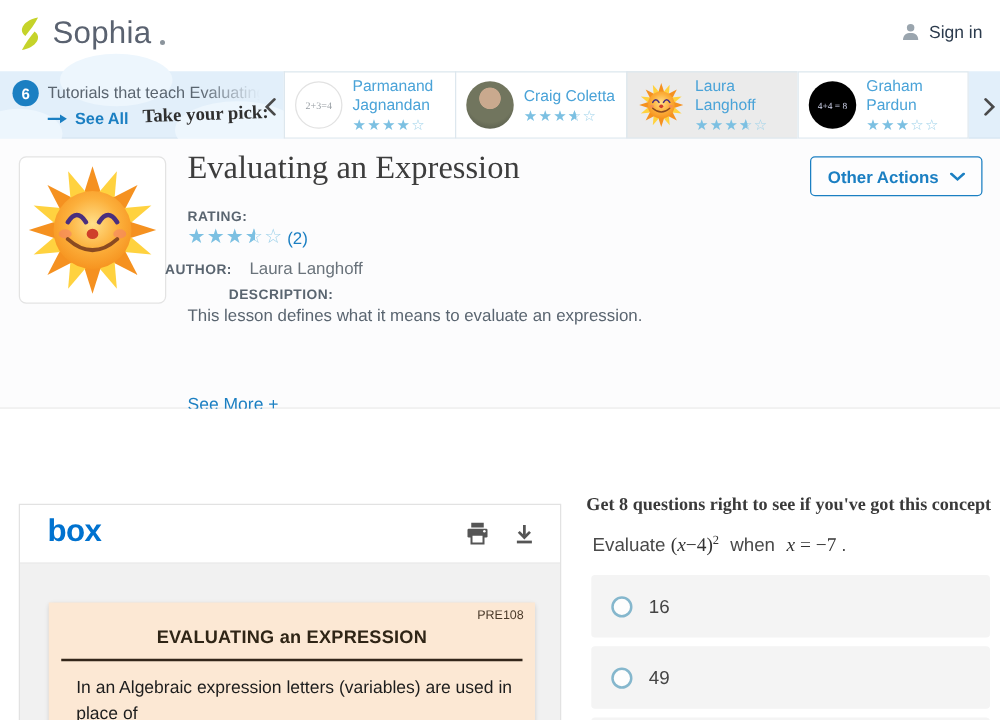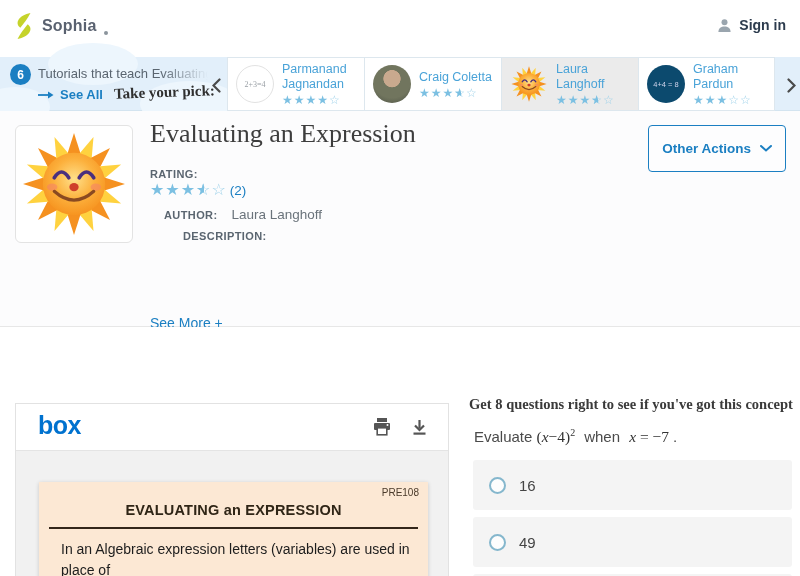--- a/index.html
+++ b/index.html
@@ -5,64 +5,64 @@
   * { margin:0; padding:0; box-sizing:border-box; }
   html,body { width:800px; height:576px; }
   body {
     position:relative; overflow:hidden; background:#fff;
     font-family:"Liberation Sans", sans-serif; color:#444;
   }
 
   
   .header { position:absolute; left:0; top:0; width:800px; height:57px; background:#fff; }
   .logo { position:absolute; left:12px; top:12px; display:flex; align-items:center; gap:6px; cursor:pointer; }
-  .logo-text { font-size:16px; font-weight:bold; color:#5a6270; letter-spacing:.2px; }
+  .logo-text { font-size:25px; font-weight:normal; color:#5a6270; letter-spacing:.2px; }
   .logo-dot { width:4px; height:4px; border-radius:50%; background:#8b949c; align-self:flex-end; margin:0 0 5px 1px; }
   .signin { position:absolute; right:14px; top:17px; display:flex; gap:7px; align-items:center; cursor:pointer; }
-  .signin-label { font-size:14px; font-weight:bold; color:#2c3b4d; }
+  .signin-label { font-size:14px; font-weight:normal; color:#2c3b4d; }
 
   
   .carousel { position:absolute; top:57px; left:0; width:800px; height:54px; background:#e2effa; border-bottom:1px solid #d3e4f0; }
   .cloud { position:absolute; background:#edf6fd; border-radius:50%; }
   .car-left { position:absolute; left:0; top:0; width:226px; height:54px; }
   .badge { position:absolute; left:10px; top:7px; width:21px; height:21px; border-radius:50%; background:#1b7fc2; color:#fff; font-size:12px; font-weight:bold; display:flex; align-items:center; justify-content:center; }
   .car-heading { position:absolute; left:38px; top:9px; width:170px; font-size:13px; color:#5a6570; white-space:nowrap; overflow:hidden;
     -webkit-mask-image:linear-gradient(90deg,#000 72%,transparent 100%); mask-image:linear-gradient(90deg,#000 72%,transparent 100%); }
   .see-all { position:absolute; left:38px; top:30px; display:flex; align-items:center; gap:6px; color:#1b7fc2; font-size:13px; font-weight:bold; cursor:pointer; }
   .tagline { position:absolute; left:114px; top:27px; font-family:cursive; font-size:15px; font-weight:bold; color:#2f2f2f; transform:rotate(-2deg); white-space:nowrap; }
   .car-nav { position:absolute; top:17px; width:16px; height:22px; display:flex; align-items:center; justify-content:center; cursor:pointer; }
   .nav-left { left:208px; } .nav-right { left:783px; }
 
   .cards { position:absolute; left:227px; top:0; height:54px; display:flex; }
   .card { width:137px; height:54px; background:#fff; border:1px solid #dde7ee; border-right:none; display:flex; align-items:center; padding:0 8px; gap:8px; cursor:pointer; }
   .card:last-child { border-right:1px solid #dde7ee; }
   .card.selected { background:#ebebeb; }
   .card-avatar { width:38px; height:38px; border-radius:50%; flex:none; display:flex; align-items:center; justify-content:center; overflow:hidden; }
   .av-sketch { background:#fff; border:1px solid #e2e2e2; font-family:cursive; font-size:8px; color:#9aa0a6; }
   .av-photo { background:radial-gradient(circle at 50% 36%, #c9a98e 0 27%, #71755e 29% 62%, #4a4f42 100%); }
-  .av-chalk { background:#0c4a6e; font-family:Liberation Sans, sans-serif; font-size:7.5px; color:#cfd3ea; }
+  .av-chalk { background:#000000; font-family:Liberation Serif, serif; font-size:7.5px; color:#cfd3ea; }
   .card-info { display:flex; flex-direction:column; gap:2px; min-width:0; }
   .card-name { font-size:12.5px; color:#4aa3d8; line-height:15px; }
   .card-stars { font-size:12px; }
 
   
   .stars { display:inline-flex; line-height:1; color:#7cc0e2; }
   .st { position:relative; display:inline-block; letter-spacing:1px; }
   .st.empty { color:#9fd2ea; }
   .st .ov { position:absolute; left:0; top:0; width:55%; overflow:hidden; color:#7cc0e2; }
 
   
   .info { position:absolute; top:111px; left:0; width:800px; height:216px; background:#fcfcfd; border-bottom:1px solid #e7e7e7; }
   .thumb { position:absolute; left:15px; top:14px; width:118px; height:118px; background:#fff; border:1px solid #e3e3e3; border-radius:6px; display:flex; align-items:center; justify-content:center; }
   .lesson-title { position:absolute; left:150px; top:8px; font-family:"Liberation Serif", serif; font-size:26px; font-weight:500; color:#3d3d3d; }
-  .other-actions { position:absolute; right:14px; top:14px; height:47px; padding:0 13px; display:flex; align-items:center; gap:9px; border:1px solid #1b7fc2; border-radius:4px; color:#1b7fc2; font-size:13.5px; font-weight:bold; background:#fdfdfe; cursor:pointer; }
+  .other-actions { position:absolute; right:14px; top:14px; height:32px; padding:0 13px; display:flex; align-items:center; gap:9px; border:1px solid #1b7fc2; border-radius:4px; color:#1b7fc2; font-size:13.5px; font-weight:bold; background:#fdfdfe; cursor:pointer; }
   .lbl { position:absolute; left:150px; font-size:11px; font-weight:bold; color:#5a6570; letter-spacing:.4px; }
   .rating-row { position:absolute; left:150px; top:71px; display:flex; align-items:center; gap:3px; font-size:16px; }
   .rating-count { font-size:13.5px; color:#1b7fc2; cursor:pointer; }
-  .author-row { position:absolute; left:164px; top:96px; display:flex; align-items:baseline; gap:14px;justify-content:space-between; }
+  .author-row { position:absolute; left:132px; top:96px; display:flex; align-items:baseline; gap:14px;justify-content:space-between; }
   .author-row .lbl-inline { font-size:11px; font-weight:bold; color:#5a6570; letter-spacing:.4px; }
   .author-val { font-size:13.5px; color:#6a737b; }
   .desc-text { position:absolute; left:150px; top:134px; font-size:13.5px; color:#5a6570; }
   .see-more { position:absolute; left:150px; top:170px; font-size:14px; color:#1b7fc2; cursor:pointer;margin-top:34px; }
 
   
   .bottom { position:absolute; top:327px; left:0; width:800px; height:249px; background:#fff; overflow:hidden; }
   .sec-h { position:absolute; display:flex; align-items:center; gap:13px; }
   .sec-label { font-size:15px; font-weight:bold; color:#3c3c3c; letter-spacing:.8px; }
   .sec-line { height:2px; background:#e3e3e3; flex:1; }
@@ -270,20 +270,21 @@
       </span>
     <span class="rating-count">(2)</span>
   </div>
 
   <div class="author-row">
     <span class="lbl-inline">AUTHOR:</span>
     <span class="author-val">Laura Langhoff</span>
   </div>
 
   <div class="lbl" style="top:119px;padding-left:33px;">DESCRIPTION:</div>
+  <div class="desc-text">This lesson defines what it means to evaluate an expression.</div>
 
   <div class="see-more">See More +</div>
 </div>
 
 <div class="bottom">
 
 
 
   <div class="viewer">
     <div class="v-head">

